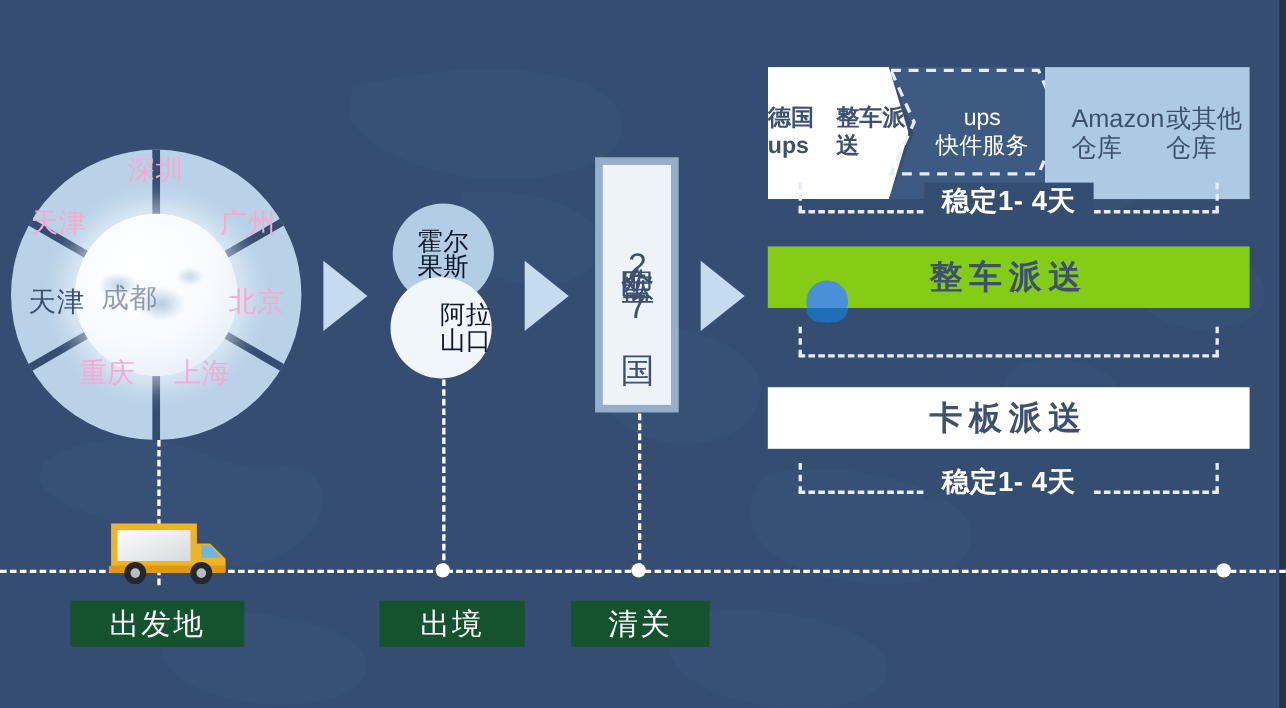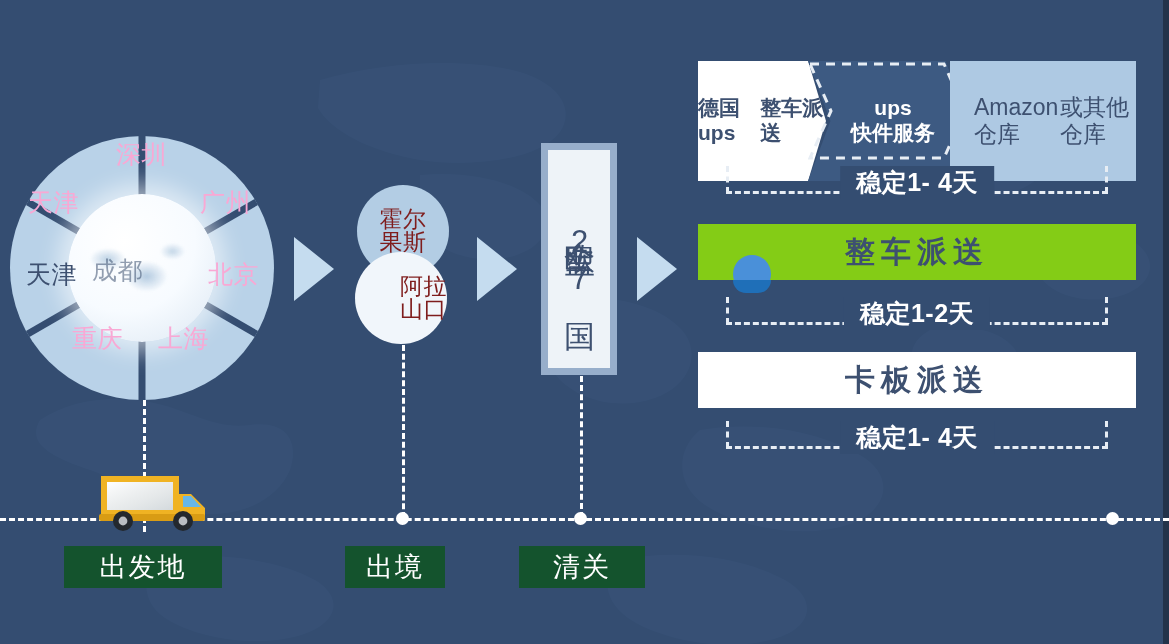--- a/index.html
+++ b/index.html
@@ -35,41 +35,41 @@
   }
 
   
   .tri{position:absolute;width:0;height:0;
     border-top:32px solid transparent;border-bottom:32px solid transparent;
     border-left:40px solid #c5dcef;}
 
   
   .ncircle{
     position:absolute;border-radius:50%;display:flex;flex-direction:column;
-    align-items:center;justify-content:center;color:#7f1d1d;
+    align-items:center;justify-content:center;color:#0f172a;
     font-size:23px;line-height:1.02;letter-spacing:.5px;
   }
   #c-huo{left:357px;top:185px;width:92px;height:92px;background:#b3cde4;}
   #c-ala{left:355px;top:252px;width:92px;height:92px;background:#f1f6fb;align-items:flex-end;}
 
   
   #eu-outer{position:absolute;left:541px;top:143px;width:76px;height:232px;background:#97aecb;padding:7px;box-sizing:border-box;}
   #eu-inner{width:100%;height:100%;background:#eef3f8;display:flex;align-items:center;justify-content:center;}
   #eu-text{
     writing-mode:vertical-rl;text-orientation:upright;
     color:#3d5070;font-size:31px;letter-spacing:2px;font-weight:400;
   }
 
   
   #chev-row{position:absolute;left:698px;top:61px;width:438px;height:100px;}
   .chev{position:absolute;top:0;height:120px;display:flex;
         align-items:center;justify-content:center;line-height:1.18;}
   #chev1{left:0;width:128px;background:#ffffff;color:#3d5070;font-size:21px;font-weight:700;
          clip-path:polygon(0 0,86% 0,100% 50%,86% 100%,0 100%);}
-  #chev2{left:110px;width:160px;color:#ffffff;font-size:21px;font-weight:700;}
+  #chev2{left:110px;width:160px;color:#ffffff;font-size:21px;font-weight:400;}
   #chev2 .fill{position:absolute;inset:0;background:#3d5a82;
          clip-path:polygon(0 0,86% 0,100% 50%,86% 100%,0 100%,14% 50%);}
   #chev2 .dash{position:absolute;inset:0;}
   #chev2 .txt{position:relative;display:flex;flex-direction:column;align-items:center;justify-content:center;height:100%;padding-left:10px;box-sizing:border-box;}
   #chev3{left:252px;width:186px;background:#aec9e3;color:#3d5070;font-size:23px;font-weight:400;
          padding-left:24px;box-sizing:border-box;}
 
   
   .wbar{position:absolute;left:698px;width:438px;height:56px;
         display:flex;align-items:center;justify-content:center;
@@ -199,21 +199,20 @@
   <div class="wbar" id="bar-zhengche">
     <span>整车派送</span>
   </div>
   <div id="cursor-dot"></div>
   <div id="cursor-dot-low"></div>
 
   <div class="bracket" id="brk2">
     <div class="tickL"></div>
     <div class="tickR"></div>
     <div class="line"></div>
-    <div class="cap">稳定1-2天</div>
   </div>
 
   <div class="wbar" id="bar-kaban">
     <span>卡板派送</span>
   </div>
 
   <div class="bracket" id="brk3">
     <div class="tickL"></div>
     <div class="tickR"></div>
     <div class="line"></div>
@@ -225,21 +224,21 @@
   <div class="tl-vert" style="left:580px;top:376px;height:142px;"></div>
 
   <div id="timeline"></div>
   <div class="tl-dot" style="left:396px;top:512px;"></div>
   <div class="tl-dot" style="left:574px;top:512px;"></div>
   <div class="tl-dot" style="left:1106px;top:512px;"></div>
 
   <div class="tl-label" style="left:64px;top:546px;width:158px;">
     <span>出发地</span>
   </div>
-  <div class="tl-label" style="left:345px;top:546px;width:100px;">
+  <div class="tl-label" style="left:345px;top:546px;width:132px;">
     <span>出境</span>
   </div>
   <div class="tl-label" style="left:519px;top:546px;width:126px;">
     <span>清关</span>
   </div>
 
   <svg id="truck" viewBox="0 0 115 62">
     <path d="M6 6 h78 v18 h12 l14 14 v12 h-104 z" fill="#f0b323"></path>
     <rect x="12" y="12" width="66" height="28" fill="#f4f4f2"></rect>
     <path d="M12 12 L78 12 L78 40 L12 40 Z" fill="url(#shine)"></path>

